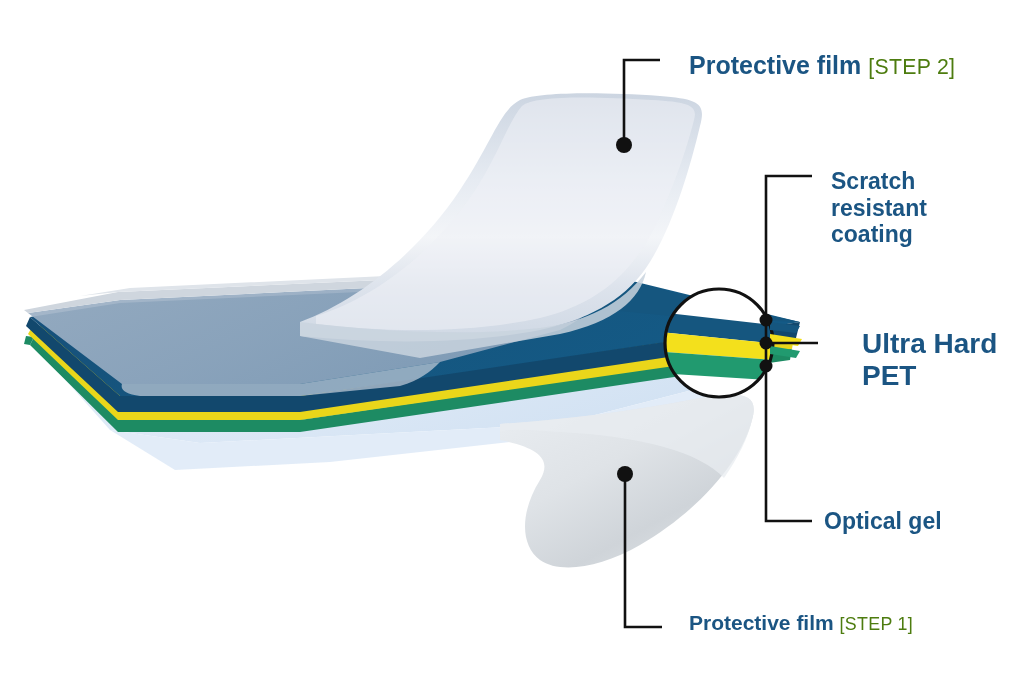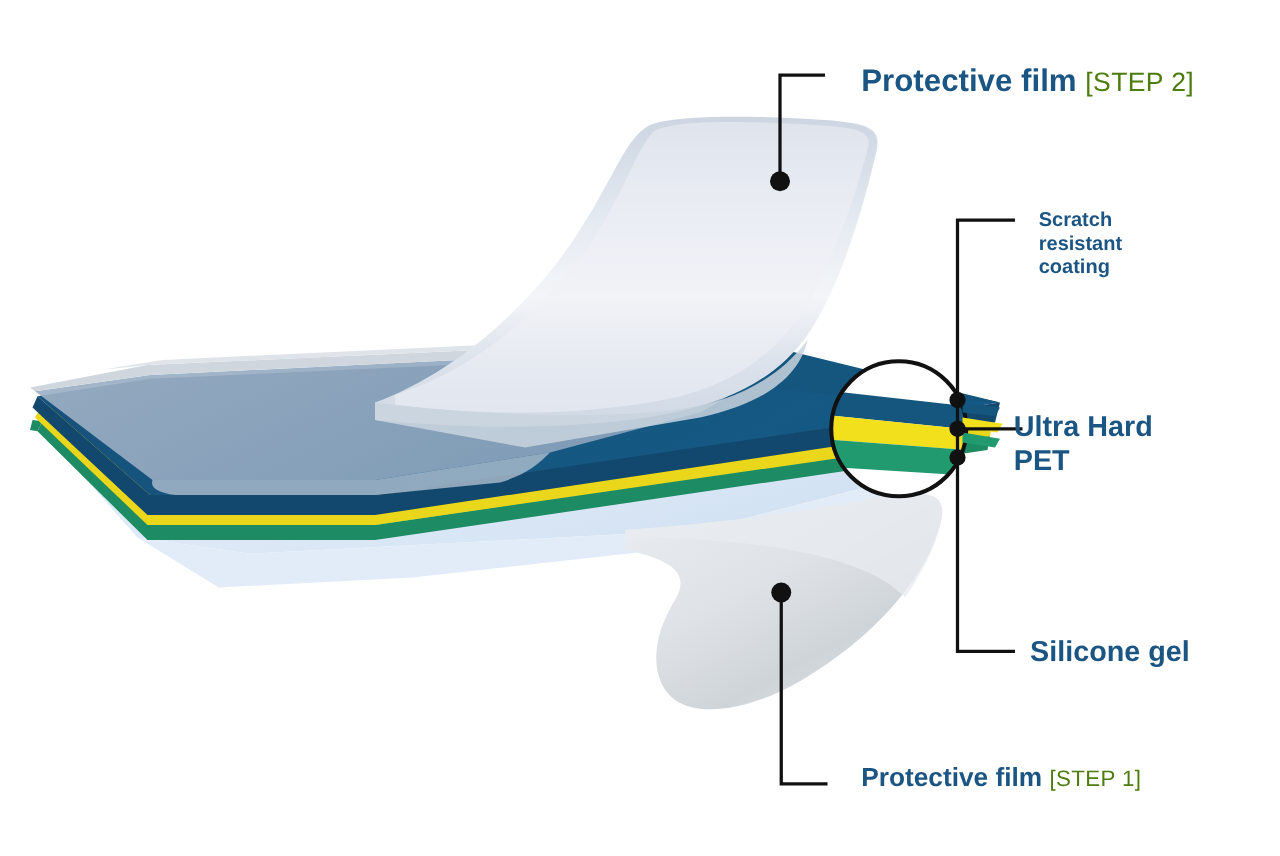--- a/index.html
+++ b/index.html
@@ -51,26 +51,26 @@
     font-size: 25px;
   }
   #label-protective-bottom {
     left: 673px;
     top: 611px;
     font-size: 21px;
   }
   #label-scratch {
     left: 831px;
     top: 168px;
-    font-size: 16px;
+    font-size: 23px;
   }
   #label-ultra {
-    left: 811px;
+    left: 862px;
     top: 328px;
-    font-size: 23px;
+    font-size: 28px;
   }
   #label-silicone {
     left: 824px;
     top: 508px;
     font-size: 23px;
   }
   .lbl-line { display: block; }
 </style>
 </head>
 <body>
@@ -223,21 +223,21 @@
     <span class="lbl-line">resistant</span>
     <span class="lbl-line">coating</span>
   </div>
 
   <div class="label" id="label-ultra">
     <span class="lbl-line">Ultra Hard</span>
     <span class="lbl-line">PET</span>
   </div>
 
   <div class="label" id="label-silicone">
-    <span class="lbl-line">Silicone gel</span>
+    <span class="lbl-line">Optical gel</span>
   </div>
 
   <div class="label" id="label-protective-bottom">
     <span class="strong">Protective film</span>
     <span class="step">[STEP 1]</span>
   </div>
 
 </div>
 
 </body></html>

